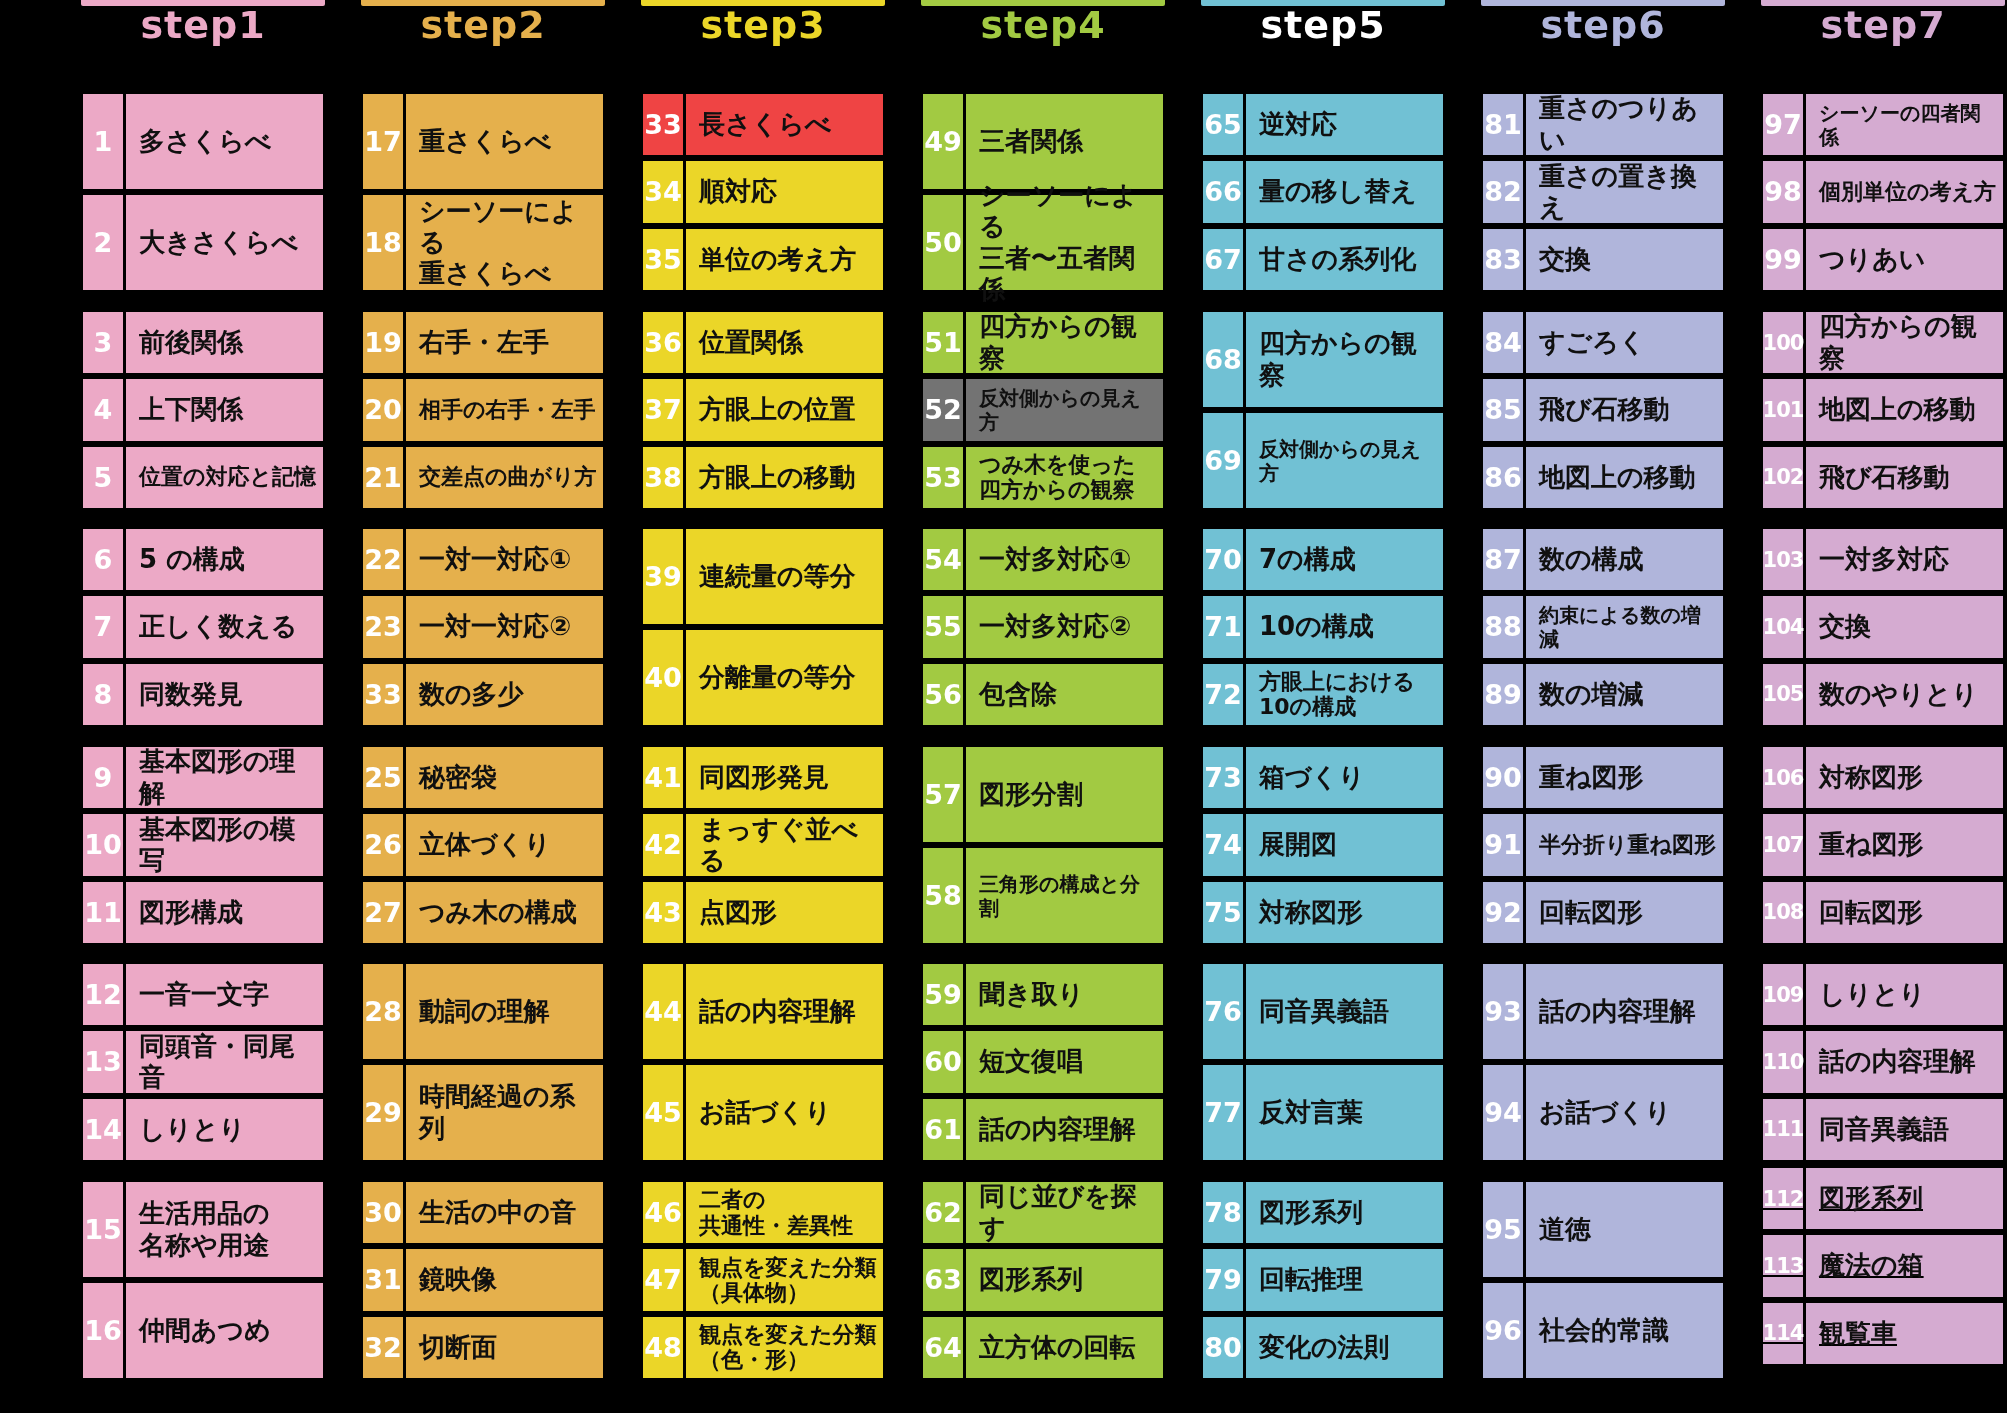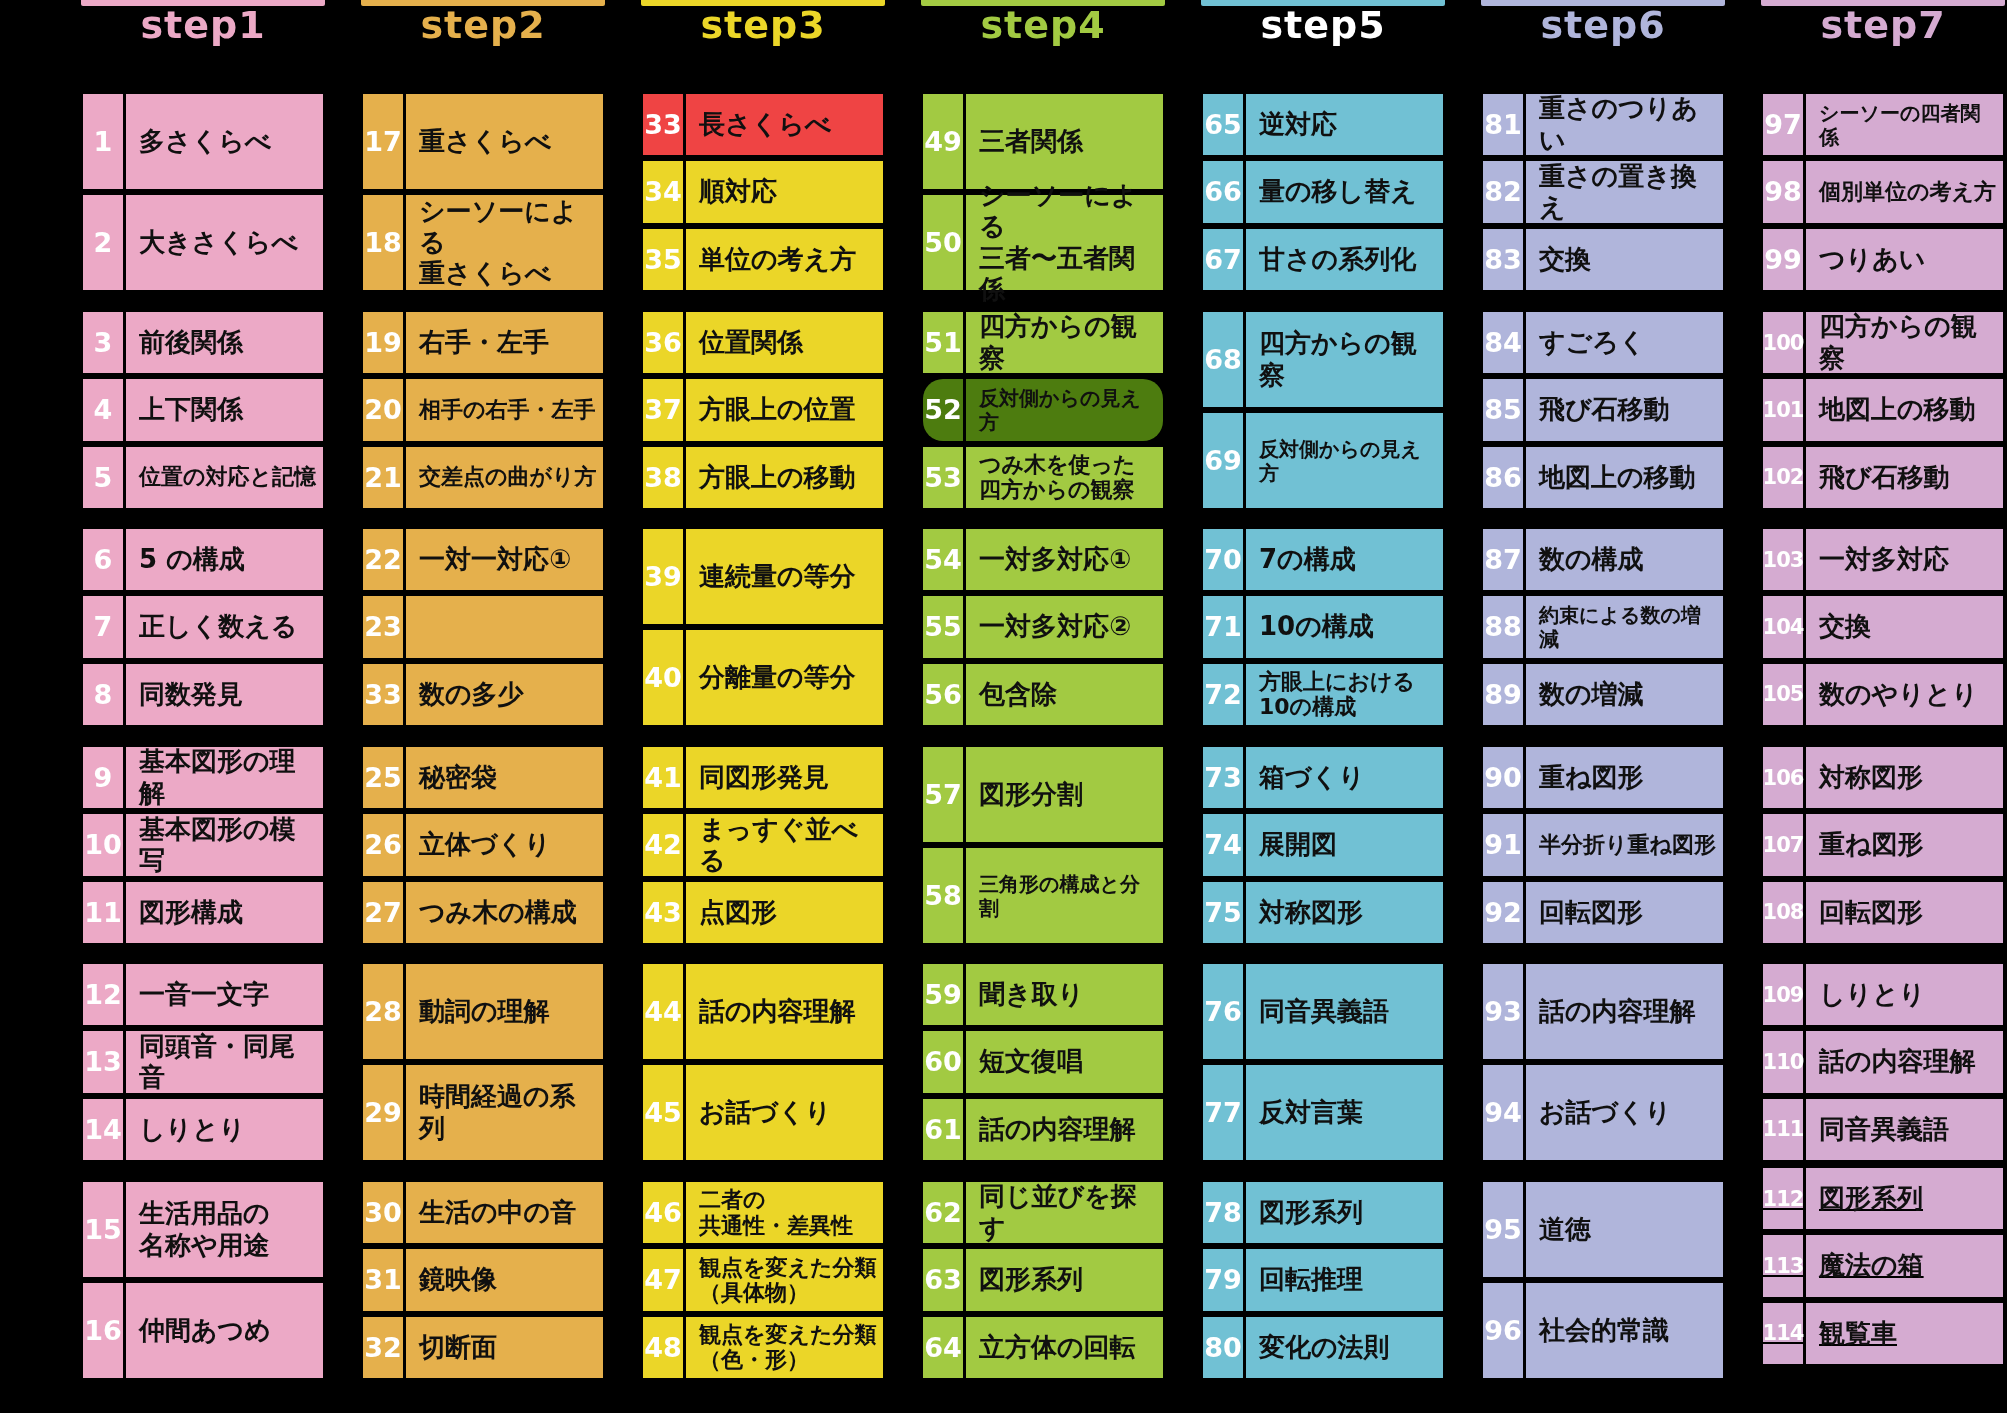--- a/index.html
+++ b/index.html
@@ -195,20 +195,21 @@
           <div class="cell-label" style="font-size: 22px;">交差点の曲がり方</div>
         </div>
       </div>
       <div class="band" style="top: 529px;">
         <div class="cell" style="background: rgb(229, 176, 76);">
           <div class="cell-num">22</div>
           <div class="cell-label" style="font-size: 26px;">一対一対応①</div>
         </div>
         <div class="cell" style="background: rgb(229, 176, 76);">
           <div class="cell-num">23</div>
+          <div class="cell-label" style="font-size: 26px;">一対一対応②</div>
         </div>
         <div class="cell" style="background: rgb(229, 176, 76);">
           <div class="cell-num">33</div>
           <div class="cell-label" style="font-size: 26px;">数の多少</div>
         </div>
       </div>
       <div class="band" style="top: 747px;">
         <div class="cell" style="background: rgb(229, 176, 76);">
           <div class="cell-num">25</div>
           <div class="cell-label" style="font-size: 26px;">秘密袋</div>
@@ -342,21 +343,21 @@
           <div class="cell-num">50</div>
           <div class="cell-label" style="font-size: 26px;">シーソーによる
 三者〜五者関係</div>
         </div>
       </div>
       <div class="band" style="top: 312px;">
         <div class="cell" style="background: rgb(162, 202, 66);">
           <div class="cell-num">51</div>
           <div class="cell-label" style="font-size: 26px;">四方からの観察</div>
         </div>
-        <div class="cell" style="background: #4d7c0f; border-radius: 20px;">
+        <div class="cell" style="background: #737373;">
           <div class="cell-num">52</div>
           <div class="cell-label" style="font-size: 20px;">反対側からの見え方</div>
         </div>
         <div class="cell" style="background: rgb(162, 202, 66);">
           <div class="cell-num">53</div>
           <div class="cell-label" style="font-size: 22px; line-height: 1.15;">つみ木を使った
 四方からの観察</div>
         </div>
       </div>
       <div class="band" style="top: 529px;">

